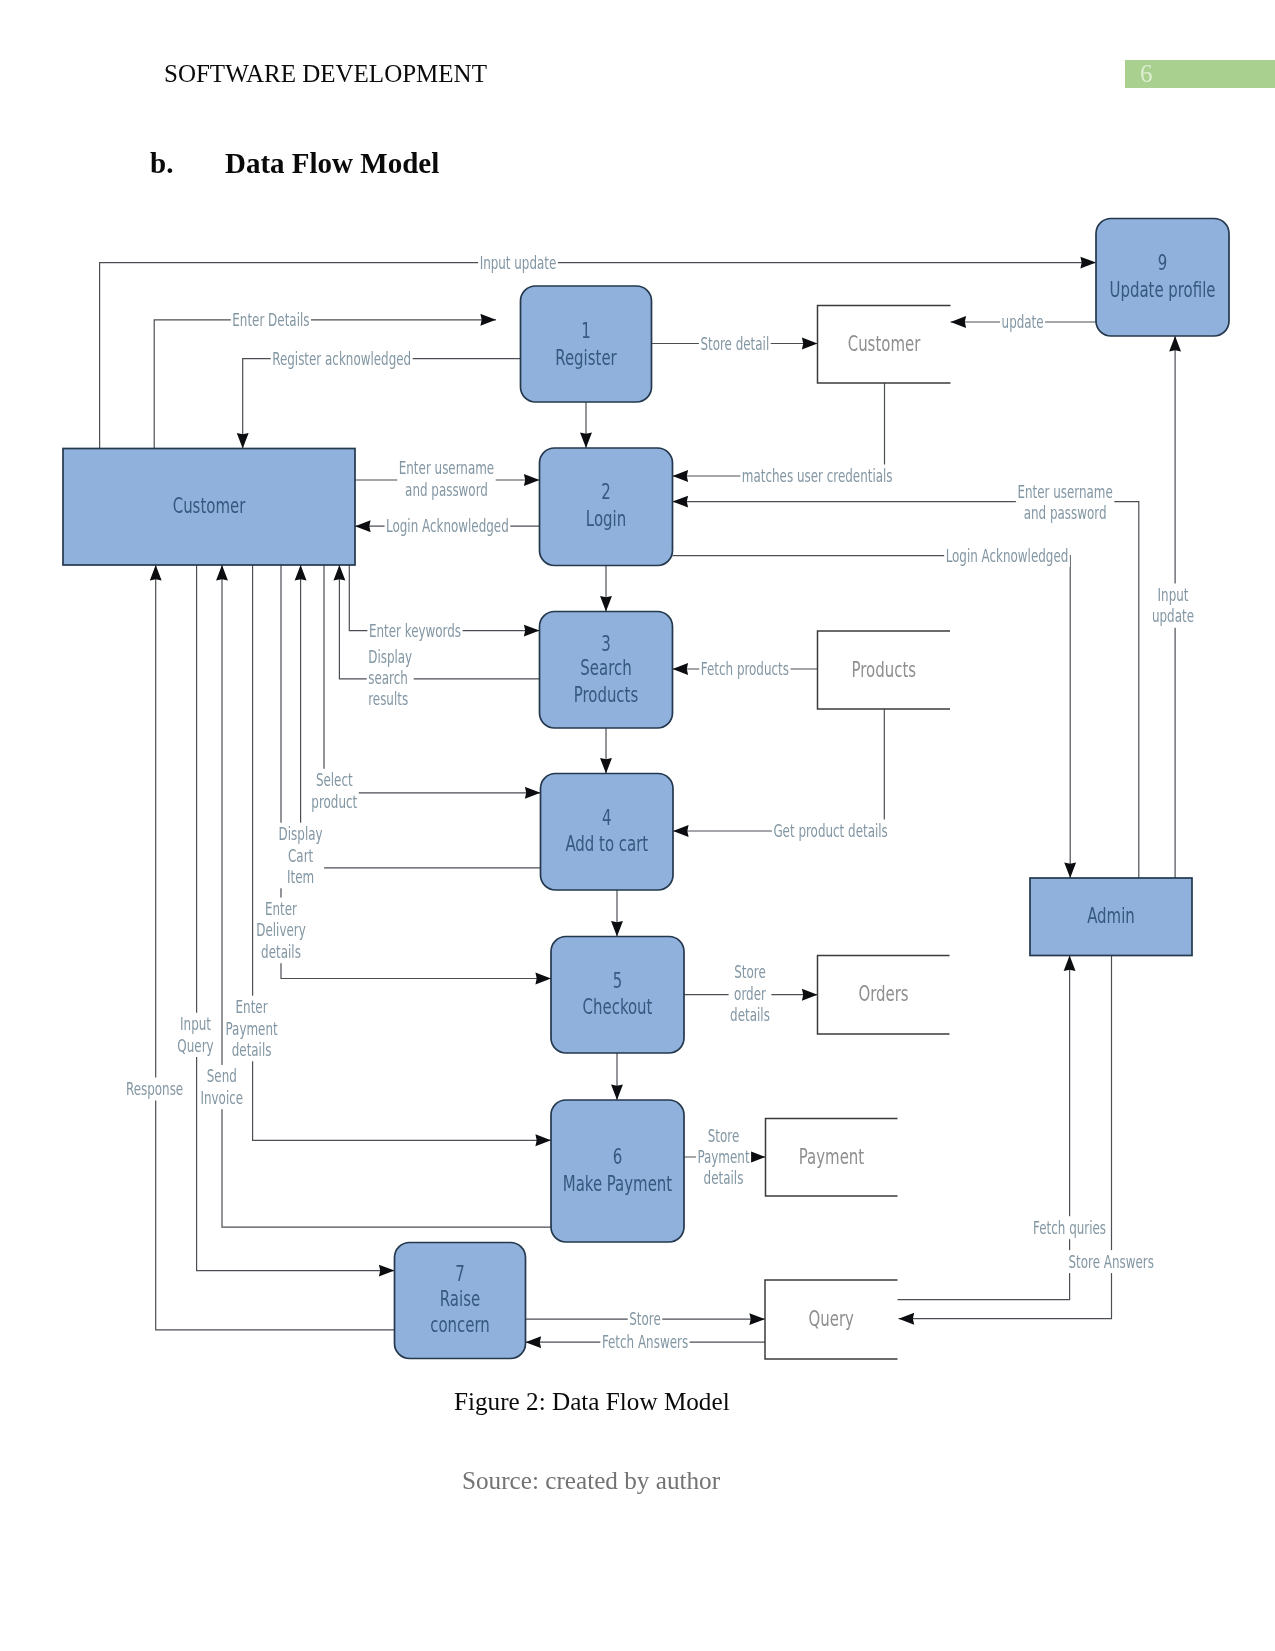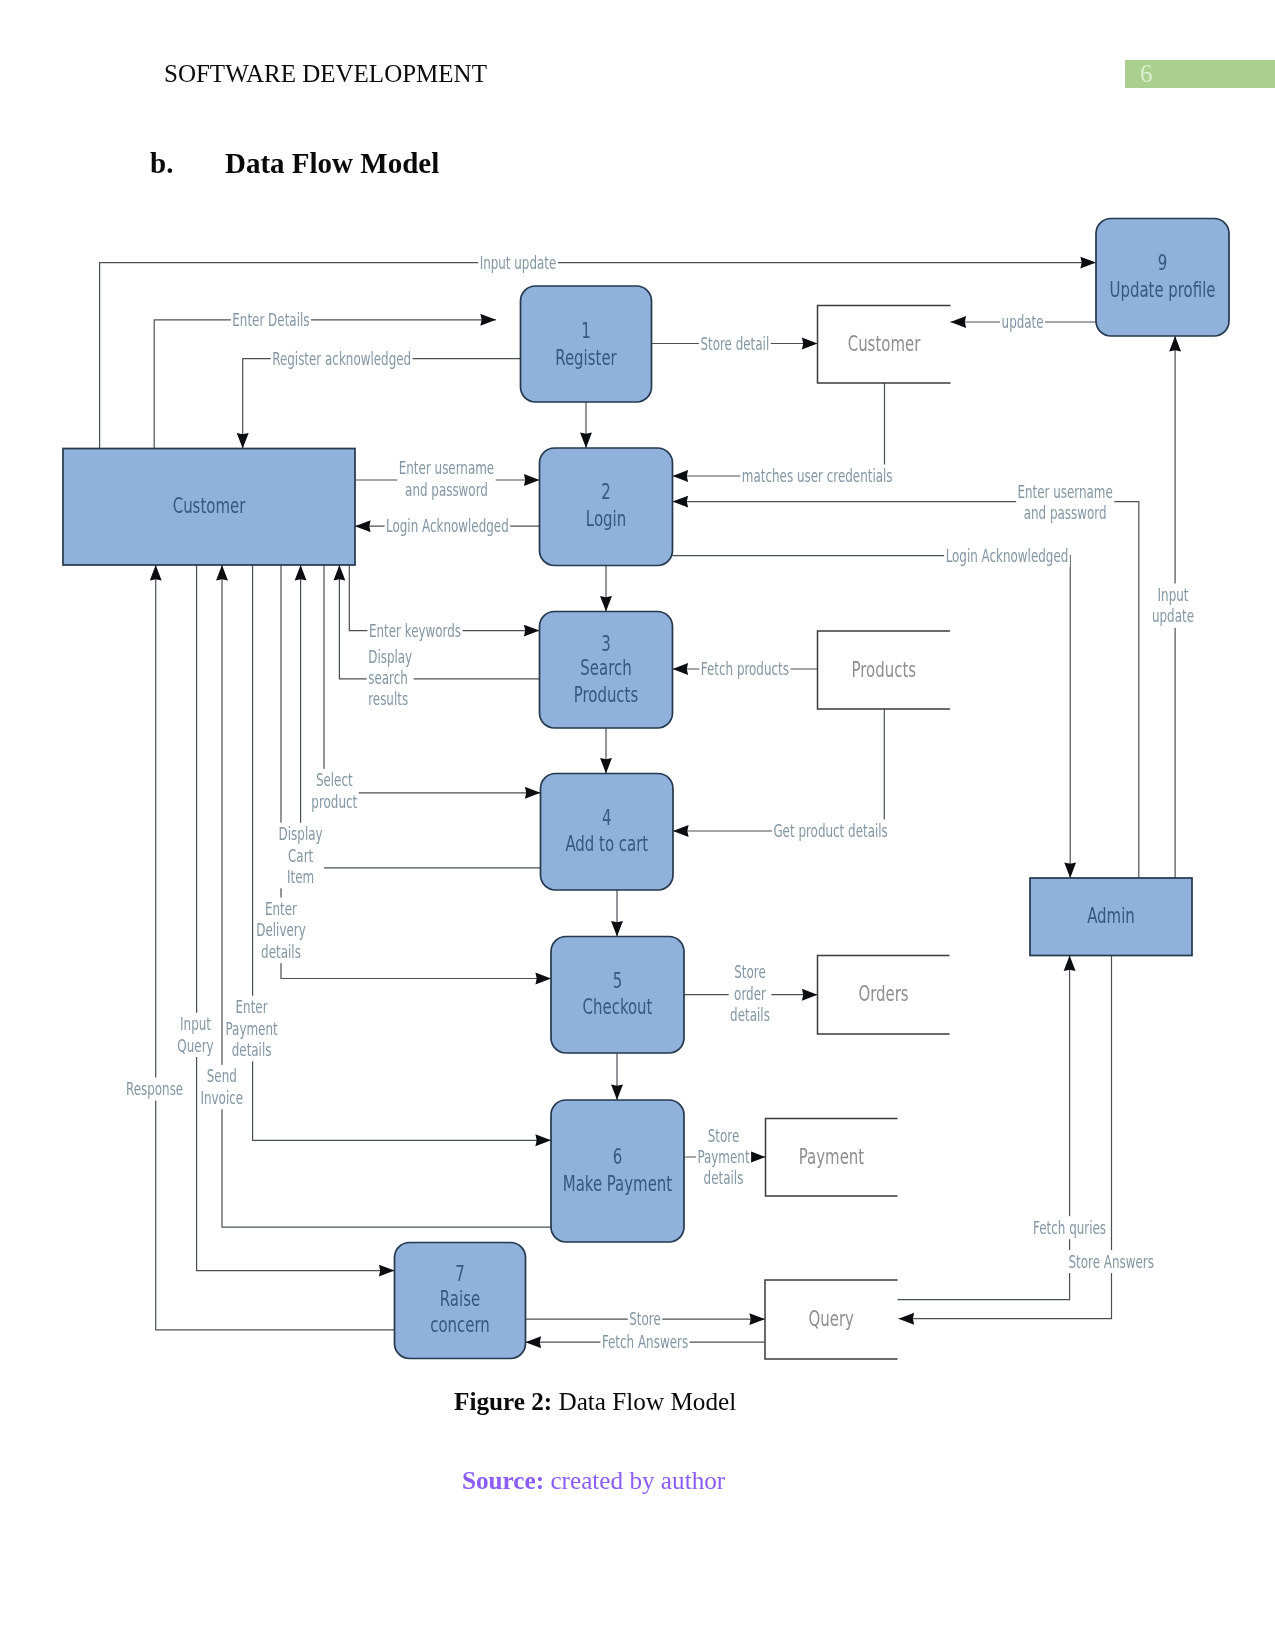--- a/index.html
+++ b/index.html
@@ -8,22 +8,22 @@
        font-family:"Liberation Serif",serif;-webkit-font-smoothing:antialiased;}
   .page{position:absolute;left:0;top:0;width:1275px;height:1651px;border-radius:25px;}
 
   .hdr-title{position:absolute;left:164px;top:60px;font-size:25px;color:#0a0a0a;white-space:nowrap;}
   .pagenum-box{position:absolute;left:1125px;top:60px;width:150px;height:28px;background:#a9d08e;}
   .pagenum{position:absolute;left:1140px;top:60px;font-size:25px;color:#ddefd2;white-space:nowrap;}
   .sect-b{position:absolute;left:150px;top:147px;font-size:29px;font-weight:bold;color:#0a0a0a;}
   .sect-title{position:absolute;left:225px;top:147px;font-size:29px;font-weight:bold;color:#0a0a0a;}
 
   .figcap{position:absolute;left:454px;top:1388px;font-size:25.2px;color:#0a0a0a;white-space:nowrap;}
-  .srccap{position:absolute;left:462px;top:1467px;font-size:25.2px;color:#8b5cf6;white-space:nowrap;}
-  .figcap b,.srccap b{font-weight:bold;}
+  .srccap{position:absolute;left:462px;top:1467px;font-size:25.2px;color:#737373;white-space:nowrap;}
+  .figcap b,.srccap b{font-weight:normal;}
 
   svg#dfd{position:absolute;left:0;top:0;}
   svg#dfd .edges{fill:none;stroke:#4b4f54;stroke-width:1.2;}
   svg#dfd .proc{fill:#8fb1db;stroke:#24384e;stroke-width:1.7;}
   svg#dfd .ent{fill:#8fb1db;stroke:#24384e;stroke-width:1.7;}
   svg#dfd .dst{fill:none;stroke:#3b3b3b;stroke-width:1.5;}
   svg#dfd text{font-family:"DejaVu Sans Condensed","DejaVu Sans",sans-serif;}
   svg#dfd .procnum,svg#dfd .proclbl,svg#dfd .nodelbl{fill:#35597f;font-size:21.3px;text-anchor:middle;}
   svg#dfd .dslbl{fill:#8f8f8f;font-size:21.3px;text-anchor:middle;}
   svg#dfd .flbl{fill:#8296a3;font-size:17px;}

